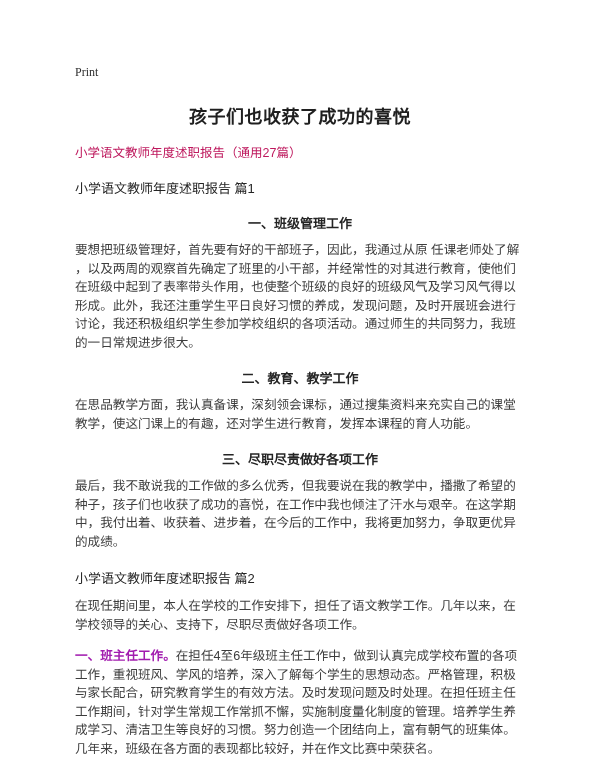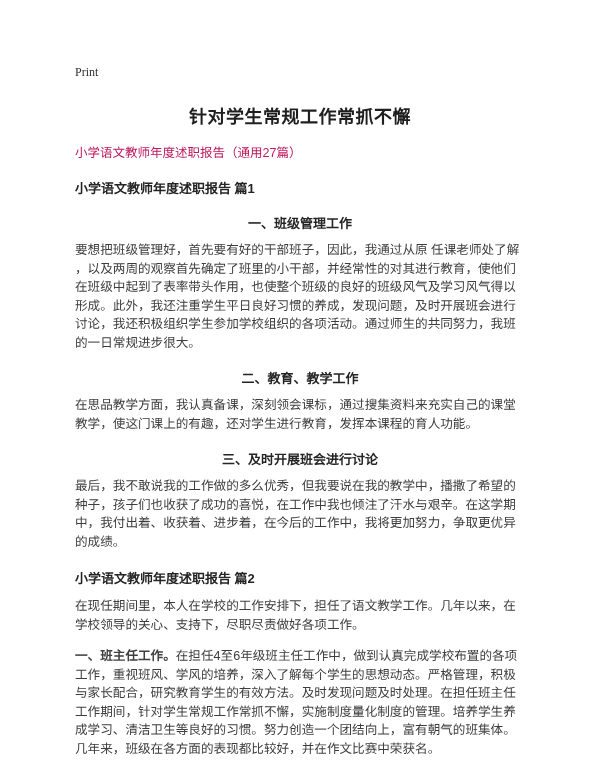--- a/index.html
+++ b/index.html
@@ -38,21 +38,21 @@
     margin: 20px 0 14px 0;
     letter-spacing: 0.5px;
   }
   .doc-subtitle {
     font-size: 12.5px;
     color: #be185d;
     margin: 0 0 6px 0;
   }
   h2.part-heading {
     font-size: 13px;
-    font-weight: bold;
+    font-weight: normal;
     color: #242424;
     margin: 17px 0 10px 0;
   }
   h3.section-heading {
     font-size: 13px;
     font-weight: bold;
     color: #242424;
     margin: 16px 0 9px 0;
     text-align: center;
   }
@@ -60,45 +60,45 @@
     font-size: 12.6px;
     line-height: 18.5px;
     color: #3d3d3d;
     margin: 0 0 13px 0;
     text-align: left;
     word-break: break-all;
     line-break: anywhere;
   }
   p.para .lead {
     font-weight: bold;
-    color: #404040;
+    color: #a21caf;
   }
 </style>
 </head>
 <body>
 
 <div class="page">
 
   <span class="print-link">Print</span>
 
-  <h1 class="doc-title">针对学生常规工作常抓不懈</h1>
+  <h1 class="doc-title">孩子们也收获了成功的喜悦</h1>
 
   <div class="doc-subtitle">小学语文教师年度述职报告（通用27篇）</div>
 
   <h2 class="part-heading">小学语文教师年度述职报告 篇1</h2>
 
   <h3 class="section-heading">一、班级管理工作</h3>
 
   <p class="para">要想把班级管理好，首先要有好的干部班子，因此，我通过从原 任课老师处了解，以及两周的观察首先确定了班里的小干部，并经常性的对其进行教育，使他们在班级中起到了表率带头作用，也使整个班级的良好的班级风气及学习风气得以形成。此外，我还注重学生平日良好习惯的养成，发现问题，及时开展班会进行讨论，我还积极组织学生参加学校组织的各项活动。通过师生的共同努力，我班的一日常规进步很大。</p>
 
   <h3 class="section-heading">二、教育、教学工作</h3>
 
   <p class="para">在思品教学方面，我认真备课，深刻领会课标，通过搜集资料来充实自己的课堂教学，使这门课上的有趣，还对学生进行教育，发挥本课程的育人功能。</p>
 
-  <h3 class="section-heading">三、及时开展班会进行讨论</h3>
+  <h3 class="section-heading">三、尽职尽责做好各项工作</h3>
 
 
   <p class="para">最后，我不敢说我的工作做的多么优秀，但我要说在我的教学中，播撒了希望的种子，孩子们也收获了成功的喜悦，在工作中我也倾注了汗水与艰辛。在这学期中，我付出着、收获着、进步着，在今后的工作中，我将更加努力，争取更优异的成绩。</p>
 
   <h2 class="part-heading">小学语文教师年度述职报告 篇2</h2>
 
   <p class="para">在现任期间里，本人在学校的工作安排下，担任了语文教学工作。几年以来，在学校领导的关心、支持下，尽职尽责做好各项工作。</p>
 
   <p class="para"><span class="lead">一、班主任工作。</span><span>在担任4至6年级班主任工作中，做到认真完成学校布置的各项工作，重视班风、学风的培养，深入了解每个学生的思想动态。严格管理，积极与家长配合，研究教育学生的有效方法。及时发现问题及时处理。在担任班主任工作期间，针对学生常规工作常抓不懈，实施制度量化制度的管理。培养学生养成学习、清洁卫生等良好的习惯。努力创造一个团结向上，富有朝气的班集体。几年来，班级在各方面的表现都比较好，并在作文比赛中荣获名。</span></p>
 

